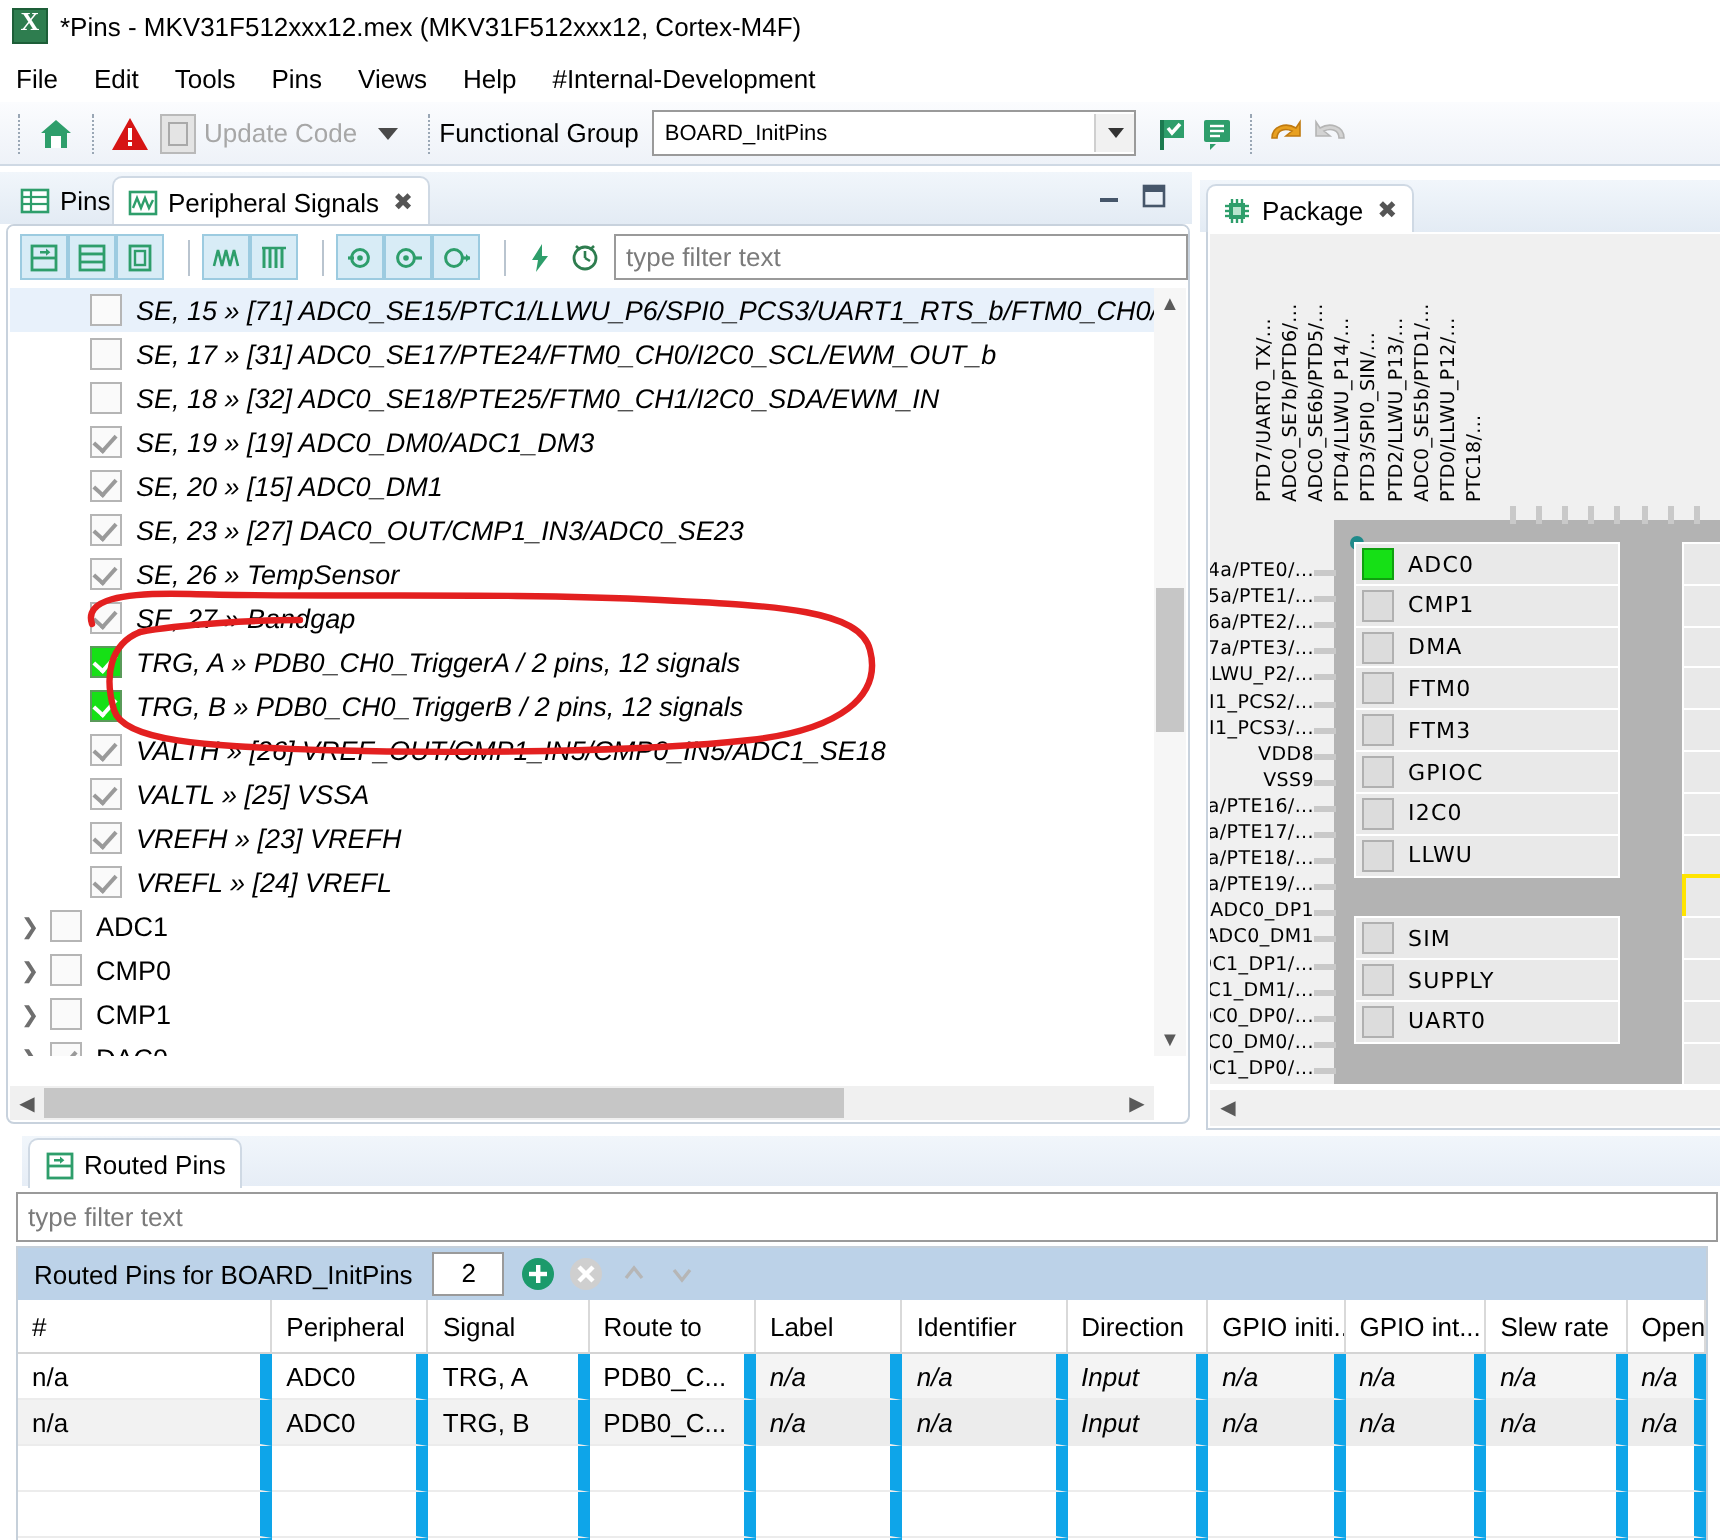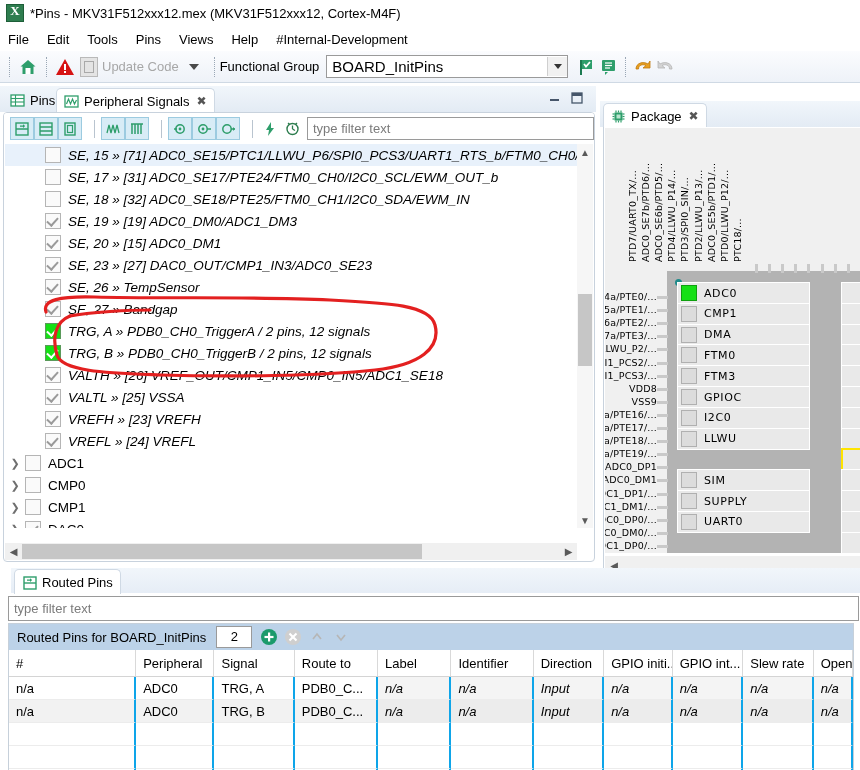--- a/index.html
+++ b/index.html
@@ -30,21 +30,21 @@
   .tb-sep{width:0;border-left:1px dotted #9aa7b5;height:20px;margin:0 5px;}
   .home-ic{width:20px;height:20px;position:relative;margin:0 3px;}
   .home-ic svg,.warn-ic svg{display:block;}
   .warn-ic{width:20px;height:20px;margin:0 3px;}
   .upd-ic{width:16px;height:18px;background:#e4e4e4;border:1px solid #b9b9b9;margin:0 4px 0 2px;position:relative;}
   .upd-ic:after{content:"";position:absolute;left:3px;top:3px;width:8px;height:10px;border:1px solid #a9a9a9;}
   .upd-label{color:#a7a7a7;font-size:13px;white-space:nowrap;}
   .tri-down{width:0;height:0;border-left:5px solid transparent;border-right:5px solid transparent;border-top:6px solid #4a4a4a;margin:0 10px;}
   .fg-label{font-size:13px;white-space:nowrap;margin-right:7px;}
   .fg-combo{width:240px;height:21px;border:1px solid #9a9a9a;background:#fff;display:flex;align-items:center;position:relative;}
-  .fg-combo .val{padding-left:5px;font-size:15px;flex:1;white-space:nowrap;overflow:hidden;}
+  .fg-combo .val{padding-left:5px;font-size:11px;flex:1;white-space:nowrap;overflow:hidden;}
   .fg-combo .arrow{width:19px;height:19px;background:#f1f1f1;border-left:1px solid #cfcfcf;display:flex;align-items:center;justify-content:center;}
   .fg-combo .arrow i{display:block;width:0;height:0;border-left:4px solid transparent;border-right:4px solid transparent;border-top:5px solid #333;}
   .flagbtn{width:18px;height:18px;margin:0 2px;position:relative;}
   .undo-ic,.redo-ic{width:19px;height:18px;margin:0 2px;}
   .tab{position:absolute;height:24px;display:flex;align-items:center;padding:0 7px;font-size:13px;white-space:nowrap;}
   .tab.active{background:#fff;border:1px solid #cfd9e4;border-bottom:none;border-radius:5px 5px 0 0;}
   .tab.inactive{color:#000;}
 
   
   #leftPanel{position:absolute;left:0;top:86px;width:596px;height:478px;}
@@ -78,21 +78,21 @@
   .vscroll .thumb{position:absolute;left:1px;width:14px;background:#c6c6c6;}
   .hscroll{position:absolute;left:1px;bottom:1px;width:572px;height:17px;background:#f0f0f0;display:flex;align-items:center;}
   .hscroll .arr{width:17px;text-align:center;color:#5a5a5a;font-size:10px;}
   .hscroll .track{flex:1;height:15px;position:relative;}
   .hscroll .thumb{position:absolute;left:0;top:0;height:15px;background:#c6c6c6;}
 
   
   #annot{position:absolute;left:0;top:0;pointer-events:none;}
 
   
-  #pkgPanel{position:absolute;left:600px;top:101px;width:260px;height:478px;}
+  #pkgPanel{position:absolute;left:600px;top:90px;width:260px;height:478px;}
   #pkgTabs{position:absolute;left:0;top:0;width:260px;height:26px;background:linear-gradient(#f1f6fb,#e3ebf4);}
   #tabPackage{left:3px;top:2px;}
   .pkgbox{position:absolute;left:3px;top:26px;width:257px;height:448px;background:#fff;border:1px solid #c8d2dd;border-top:none;overflow:hidden;}
   .pkgcanvas{position:absolute;left:1px;top:1px;width:256px;height:425px;background:#f0f0f0;overflow:hidden;}
   .chip{position:absolute;left:62px;top:143px;width:200px;height:283px;background:#b3b3b3;}
   .chipdot{position:absolute;left:8px;top:8px;width:7px;height:7px;border-radius:50%;background:#1f8a8a;}
   .periphbox{position:absolute;width:128px;height:20px;background:#e9e9e9;border:1px solid #ffffff;display:flex;align-items:center;padding-left:3px;}
   .periphbox .sw{width:14px;height:14px;background:#dcdcdc;border:1px solid #b0b0b0;margin-right:7px;flex:none;}
   .periphbox .sw.on{background:#16e016;border-color:#0fa00f;}
   .periphbox .nm{font-size:11px;letter-spacing:.6px;font-family:"DejaVu Sans",sans-serif;}
@@ -111,21 +111,21 @@
   #tabRouted{left:3px;top:1px;}
   .rfilter{position:absolute;left:8px;top:28px;width:844px;height:23px;border:1px solid #9a9a9a;background:#fff;display:flex;align-items:center;padding-left:5px;color:#7b7b7b;font-size:13px;}
   .rtable{position:absolute;left:8px;top:55px;width:844px;height:147px;border:1px solid #c6d0da;background:#fff;overflow:hidden;}
   .rhead{height:26px;background:#bcd2e8;display:flex;align-items:center;padding-left:8px;}
   .rhead .t{font-size:13px;margin-right:10px;white-space:nowrap;}
   .cntbox{width:34px;height:20px;border:1px solid #9a9a9a;background:#fff;text-align:center;font-size:13px;line-height:20px;margin-right:7px;}
   .rbtn{width:20px;height:20px;margin-right:4px;display:flex;align-items:center;justify-content:center;}
   .colhdr{display:flex;height:26px;background:#fff;border-bottom:1px solid #d4d4d4;}
   .colhdr .c{border-right:1px solid #d9d9d9;display:flex;align-items:center;padding-left:7px;font-size:13px;white-space:nowrap;overflow:hidden;box-sizing:border-box;}
   .trowd{display:flex;height:23px;font-size:13px;}
-  .trowd .c{border-right:2px solid #0ea5e9;border-bottom:1px solid #ececec;display:flex;align-items:center;padding-left:7px;white-space:nowrap;overflow:hidden;box-sizing:border-box;}
+  .trowd .c{border-right:6px solid #0ea5e9;border-bottom:1px solid #ececec;display:flex;align-items:center;padding-left:7px;white-space:nowrap;overflow:hidden;box-sizing:border-box;}
   .trowd.alt{background:#f2f2f2;}
   .ital{font-style:italic;}
 </style>
 </head>
 <body>
 
 <div id="root">
 
   <div class="titlebar">
     <div class="app-icon"></div>

